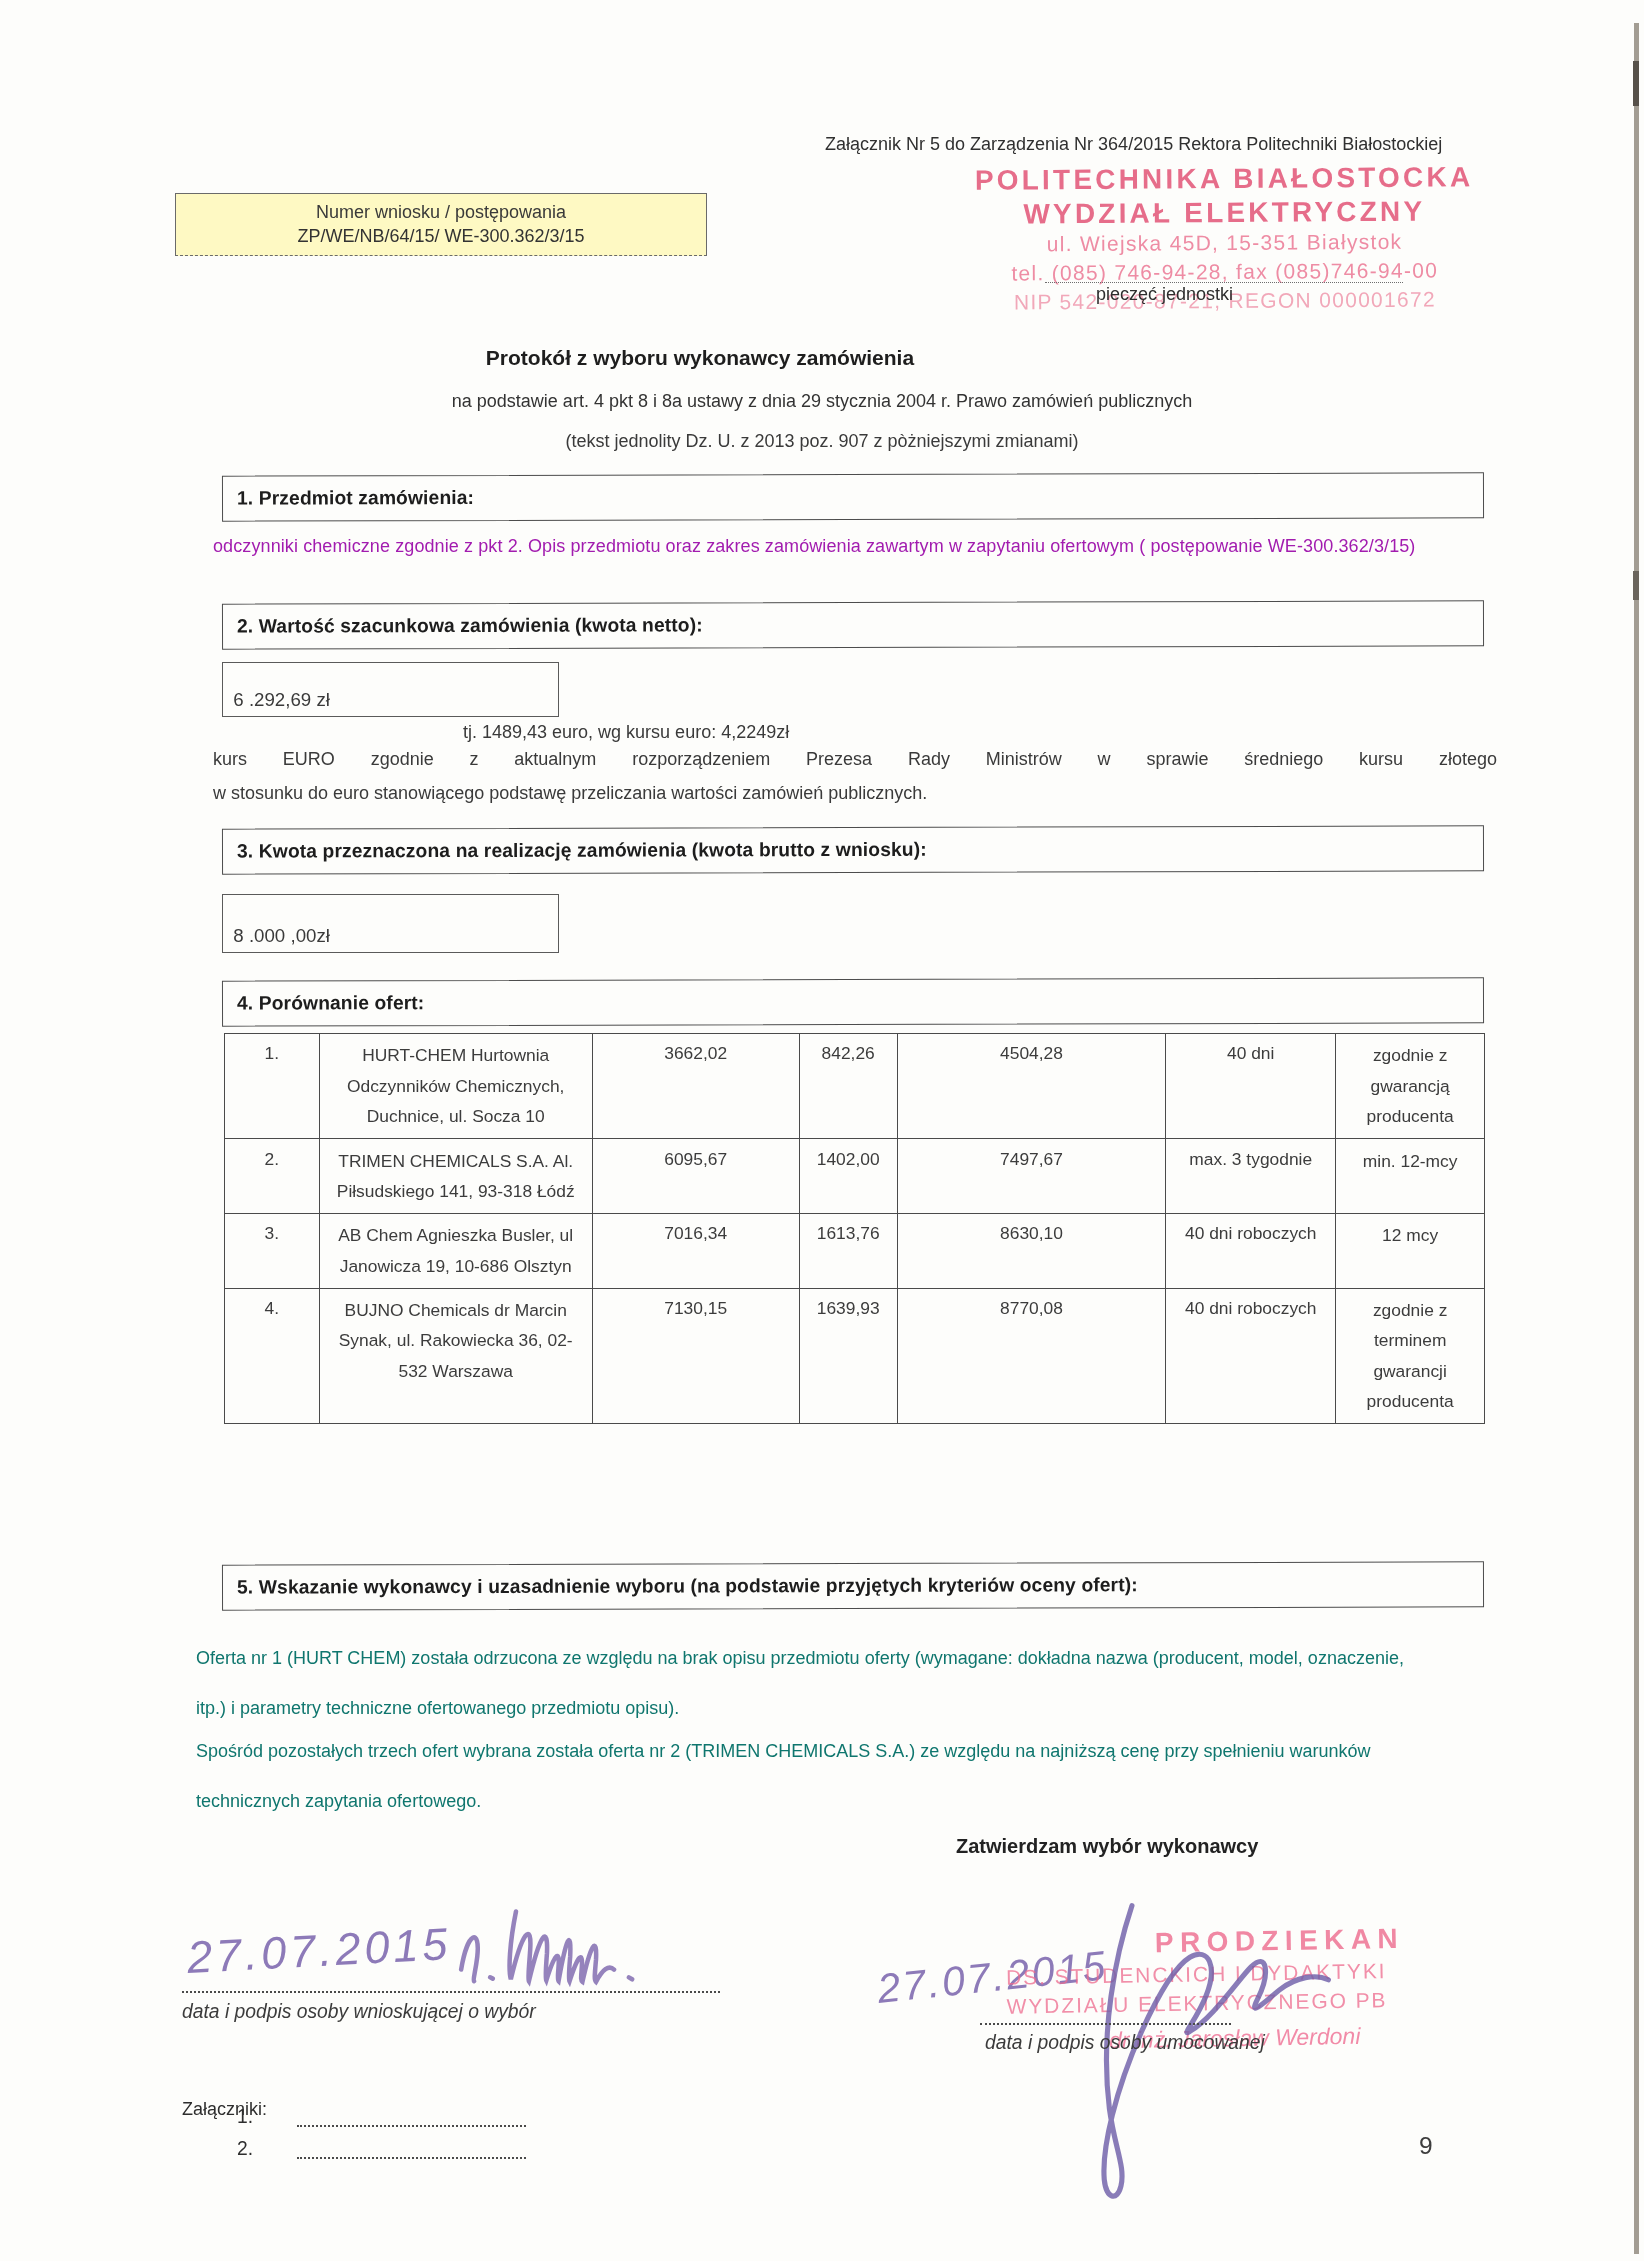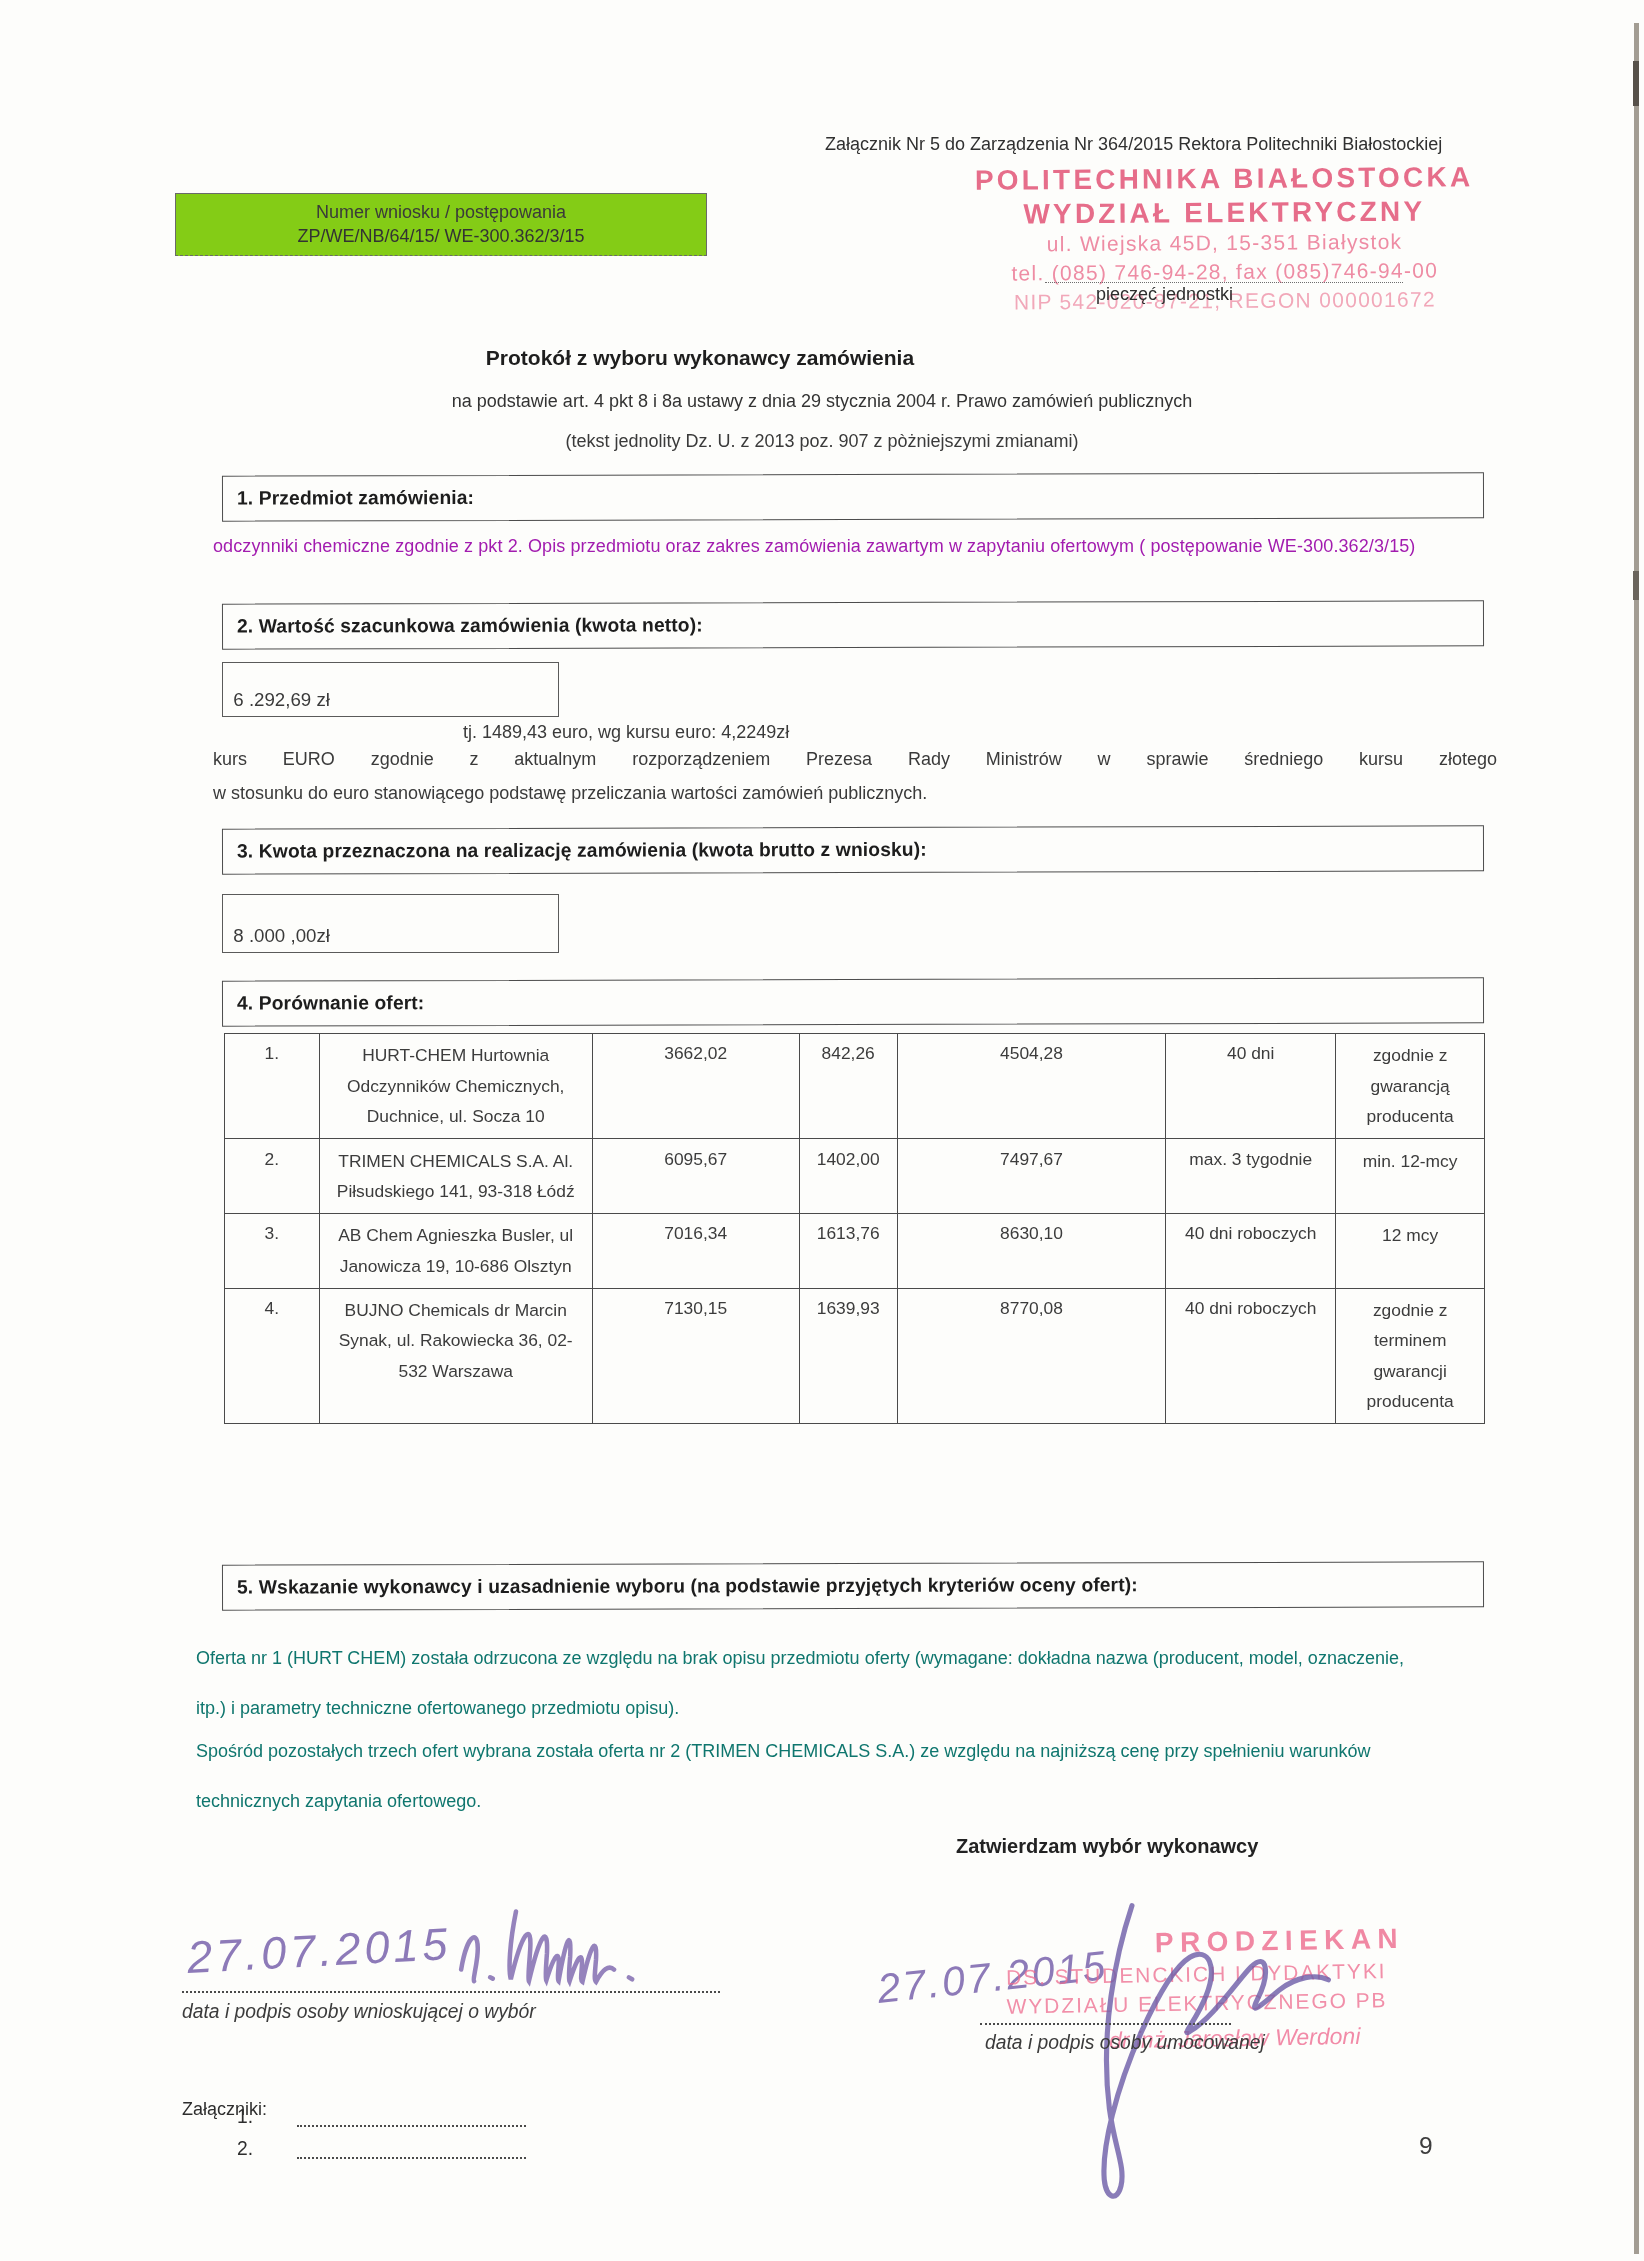--- a/index.html
+++ b/index.html
@@ -12,21 +12,21 @@
   }
   .abs{position:absolute;}
   .txt{font-size:18px;line-height:1.35;color:#2e2e2e;letter-spacing:0.1px;}
   
   .attachment-note{top:134px;left:825px;width:664px;font-size:18px;color:#303030;text-align:left;}
   
   .request-box{
     left:175px;top:193px;width:530px;height:61px;
     border:1.3px solid #6a6a6a;border-bottom-style:dashed;
     display:flex;flex-direction:column;justify-content:center;align-items:center;
-    background:#84cc16;
+    background:#fef9c3;
   }
   .request-box .l1{font-size:18px;color:#3a3a3a;}
   .request-box .l2{font-size:18px;color:#333;margin-top:2.6px;}
   
   .unit-stamp{left:870px;top:162px;width:709px;text-align:center;transform:rotate(-0.4deg);}
   .unit-stamp .big{font-size:28px;font-weight:700;letter-spacing:3.2px;color:#e25577;opacity:.85;line-height:1.2;}
   .unit-stamp .sml{font-size:21px;color:#ee8ca4;letter-spacing:1.3px;line-height:1.38;}
   .unit-stamp .faded{opacity:.75;}
   .stamp-dotline{left:1045px;top:282px;width:358px;border-bottom:1.9px dotted #6e6e6e;}
   .stamp-caption{left:1096px;top:284px;font-size:18px;color:#2d2d2d;}

